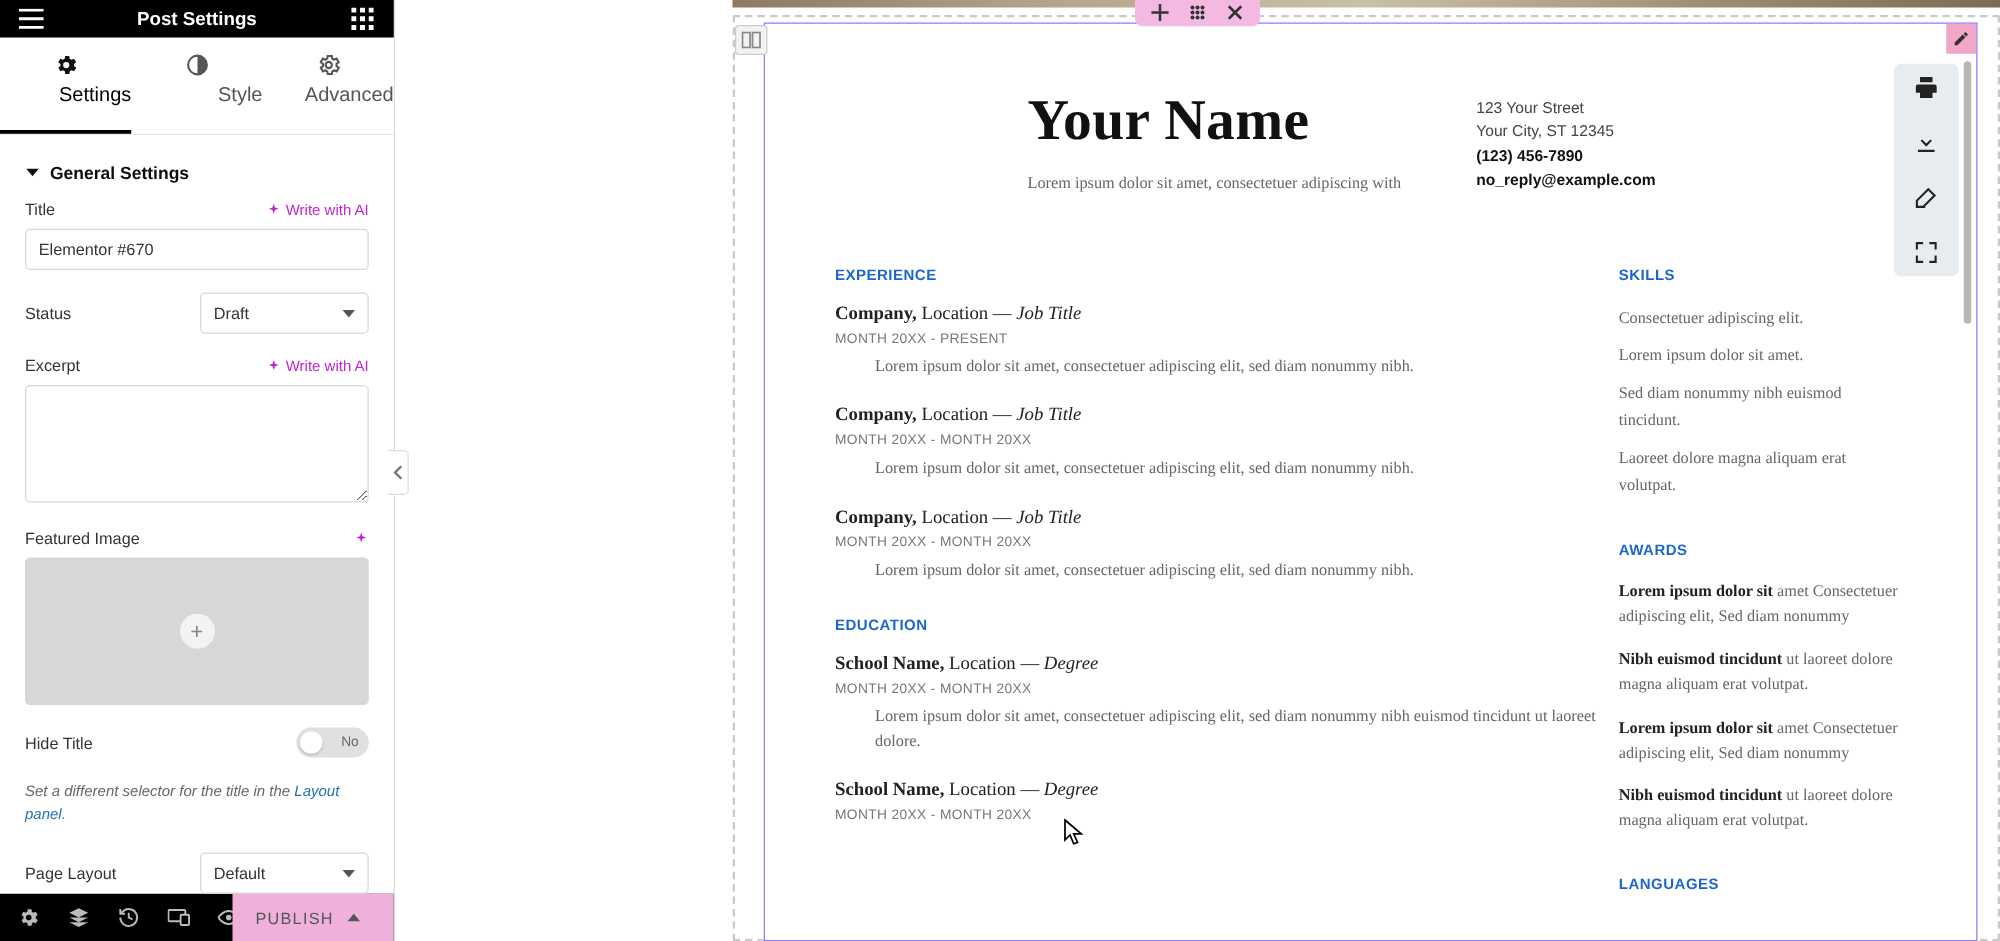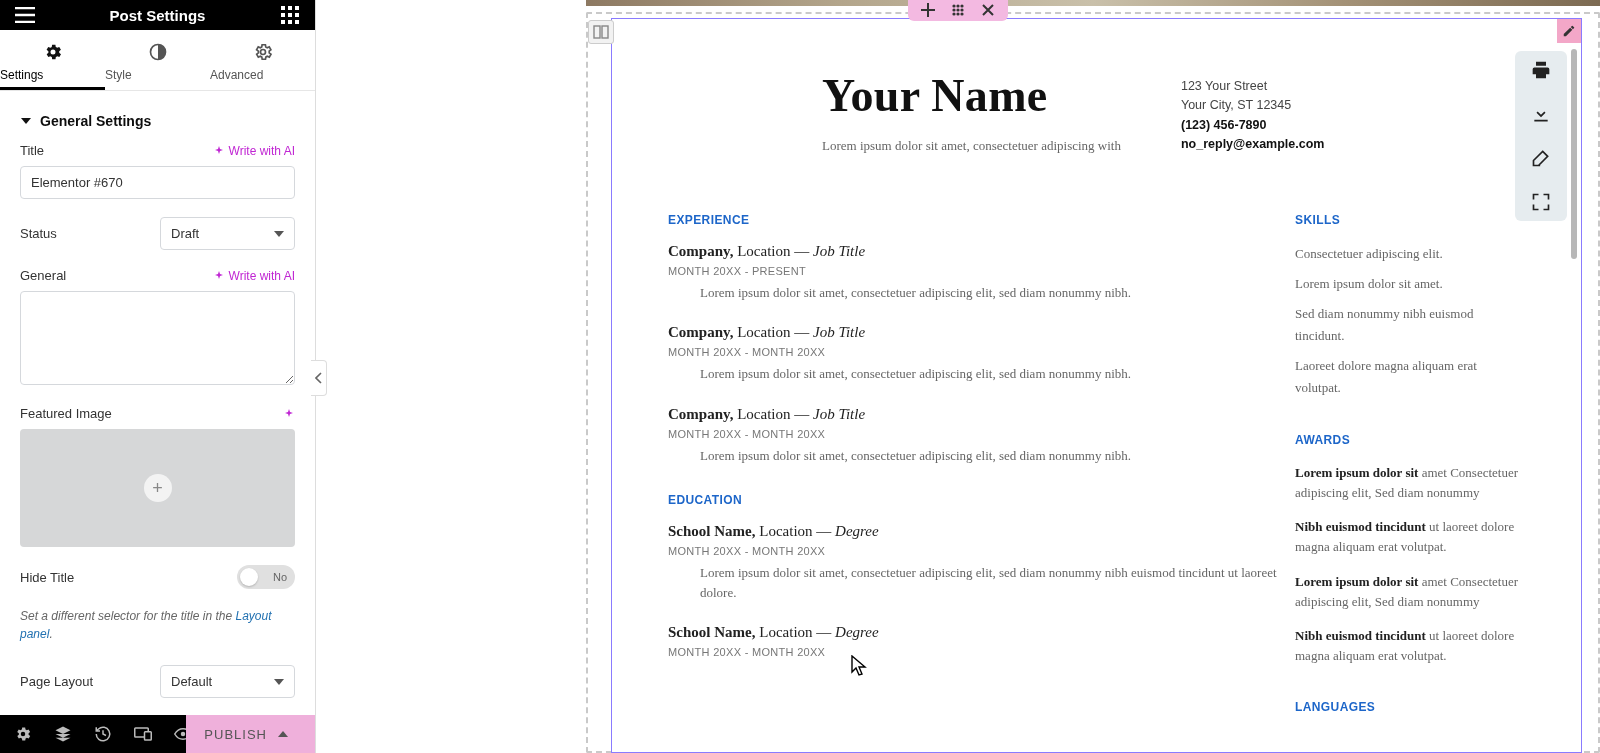--- a/index.html
+++ b/index.html
@@ -27,25 +27,25 @@
   .panel-header .burger, .panel-header .grid {
     width:22px; height:22px; display:flex; align-items:center; justify-content:center; cursor:pointer;
   }
   .panel-header-title { font-size:15px; font-weight:600; }
   .tabs {
     display:flex;
     border-bottom:1px solid #e6e6e6;
   }
   .tab {
     flex:1;
-    text-align:left;
-    padding:12px 0 5px;
+    text-align:right;
+    padding:12px 0 18px;
     cursor:pointer;
     color:#555;
-    font-size:12px;
+    font-size:16px;
   }
   .tab.active { border-bottom:3px solid #000; color:#000; }
   .tab-icon { display:block; margin:0 auto 6px; width:20px; height:20px; }
 
   .panel-body {
     flex:1;
     overflow-y:auto;
     padding:14px 20px 0 20px;
     position:relative;
   }
@@ -344,21 +344,21 @@
         <span class="chev">
           <svg width="12" height="12" viewBox="0 0 12 12">
               <path d="M1 3l5 6 5-6z" fill="#555"></path>
             </svg>
         </span>
       </div>
     </div>
 
     <div class="field">
       <div class="field-label-row">
-        <span class="field-label">General</span>
+        <span class="field-label">Excerpt</span>
         <span class="ai-link">
           <svg class="ai-star" viewBox="0 0 24 24">
               <path d="M12 2l2 6 6 2-6 2-2 6-2-6-6-2 6-2z" fill="#c026d3"></path>
             </svg>
           <span>Write with AI</span>
         </span>
       </div>
       <textarea class="textarea-input" style=""></textarea>
     </div>
 

